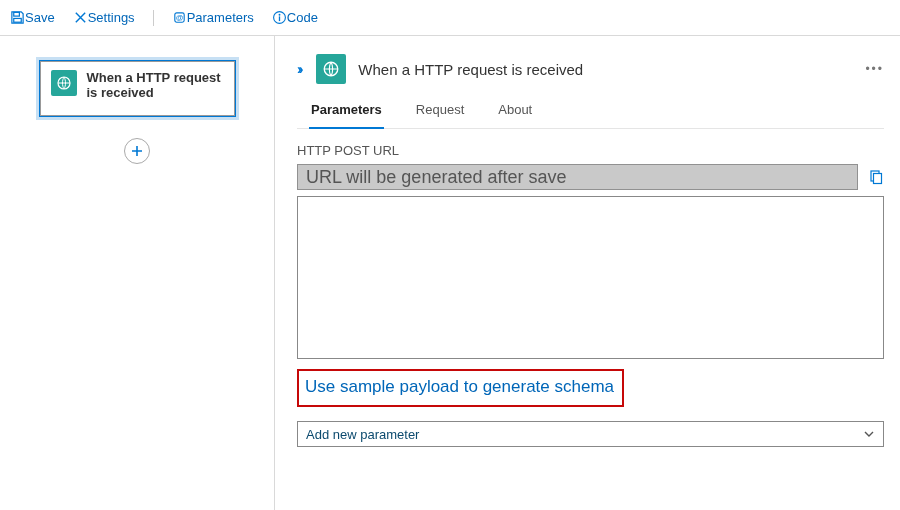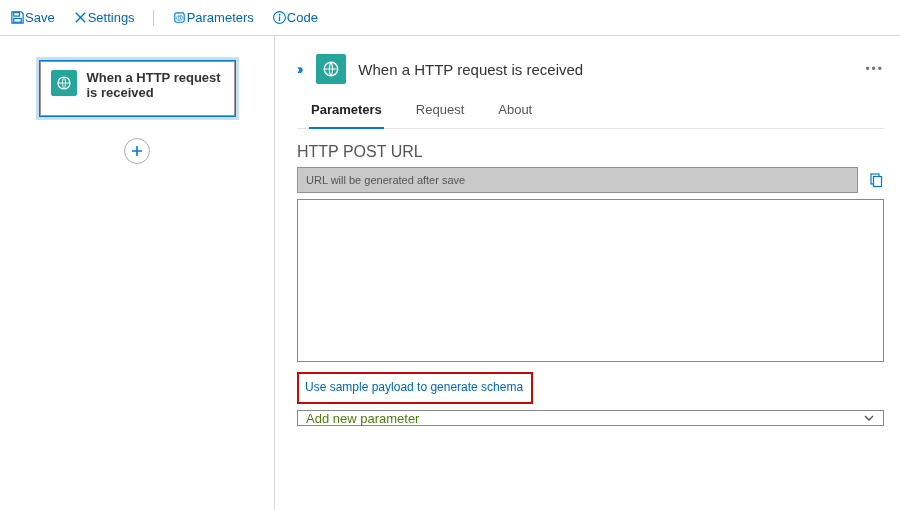--- a/index.html
+++ b/index.html
@@ -117,37 +117,37 @@
   .form-body {
     display: flex;
     flex-direction: column;
     gap: 6px;
     font-size: 12.5px;
     flex: 1;
     min-height: 0;
   }
   .field-label {
     color: #555;
-    font-size: 16px;
+    font-size: 13px;
     margin-top: 2px;
   }
   .url-row {
     display: flex;
     align-items: center;
     gap: 10px;
   }
   .url-box {
     flex: 1;
     height: 26px;
     border: 1px solid #919191;
     background: #c9c9c9;
     color: #555;
     padding: 0 8px;
     line-height: 24px;
-    font-size: 11px;
+    font-size: 18px;
   }
   .copy-ic { color: #0078d4; cursor: pointer; }
   .schema-box {
     border: 1px solid #888;
     background: #fff;
     height: 163px;
     font-family: Consolas, monospace;
     font-size: 12px;
     padding: 2px;
     resize: none;
@@ -155,32 +155,33 @@
     overflow: auto;
   }
   .sample-link-wrap {
     border: 2px solid #c60808;
     padding: 6px 8px 8px 6px;
     width: fit-content;
     margin-top: 4px;
   }
   .sample-link {
     color: #0066b8;
-    font-size: 12px;
+    font-size: 17px;
     cursor: pointer;
   }
   .add-param {
-    height: 16px;
+    margin-top: 8px;
+    height: 26px;
     border: 1px solid #888;
     display: flex;
     align-items: center;
     justify-content: space-between;
     padding: 0 8px;
     font-size: 13px;
-    color: #4d7c0f;
+    color: #0c4a6e;
     cursor: pointer;
   }
   .add-param .chev { color: #555; }
 
   svg { display: block; }
 </style>
 </head>
 <body>
 
 <div class="toolbar">

